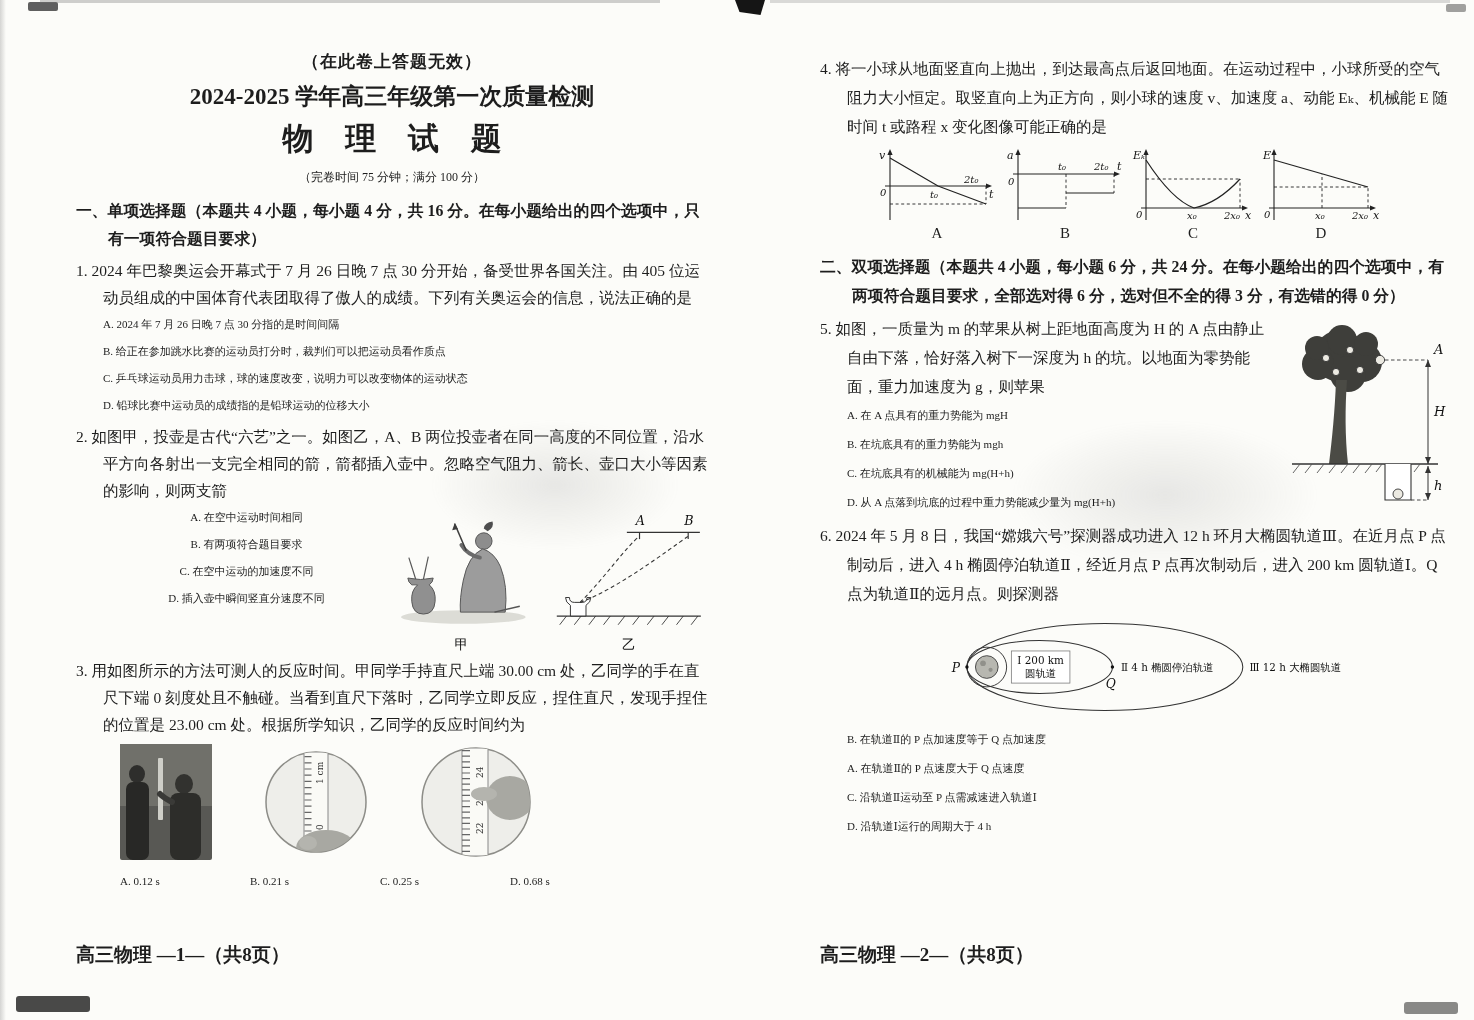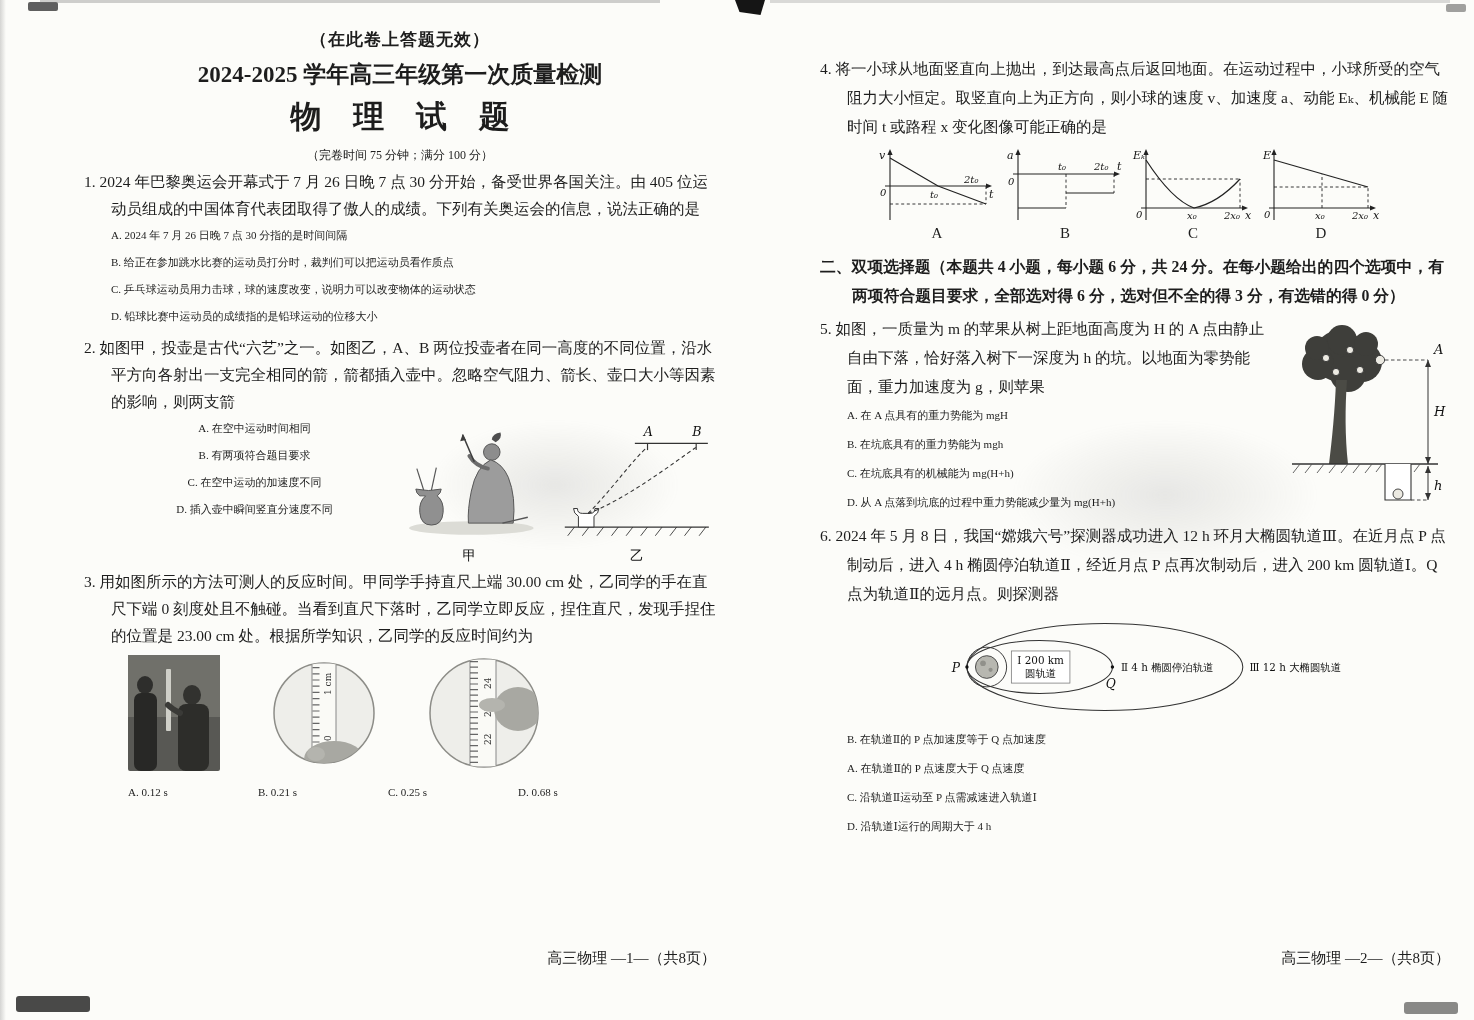--- a/index.html
+++ b/index.html
@@ -4,21 +4,21 @@
 <style>
   * { margin:0; padding:0; box-sizing:border-box; }
   html,body { width:1474px; height:1020px; }
   body {
     position:relative; overflow:hidden;
     background:#fcfcf9;
     font-family:"Liberation Serif","DejaVu Serif",serif;
     color:#1d1d1d;
   }
   .col { position:absolute; top:0; height:1020px; }
-  .col-left  { left:84px;  width:632px; padding-top:28px; }
+  .col-left  { left:76px;  width:632px; padding-top:50px; }
   .col-right { left:820px; width:630px; padding-top:50px; }
 
   .center { text-align:center; }
   .notice { font-size:17px; font-weight:bold; letter-spacing:1px; }
   .title  { font-size:23px; font-weight:bold; margin-top:8px; }
   .subject{ font-size:31px; font-weight:bold; letter-spacing:12px; text-indent:12px; margin-top:6px; }
   .exam-info { font-size:12px; margin-top:9px; }
 
   .sec-header { font-size:15.8px; font-weight:bold; line-height:28px;
                 margin-top:11px; padding-left:32px; text-indent:-32px; }
@@ -44,21 +44,21 @@
   .graph-cell svg { width:122px; height:78px; }
   .graph-letter { font-size:15px; margin-top:1px; }
 
   .q5 .fig5 { float:right; width:162px; height:196px; margin:2px 0 4px 10px; }
   .q5::after { content:""; display:block; clear:both; }
 
   .fig6-wrap { margin:5px 0 3px 112px; }
   .fig6-wrap svg { width:444px; height:109px; display:block; }
 
   .footer { position:absolute; bottom:52px; left:0; width:100%;
-            text-align:right; font-size:15px; font-weight:normal; }
+            text-align:left; font-size:19px; font-weight:bold; }
 
   
   svg text { font-family:"DejaVu Serif","Liberation Serif",serif; }
   .axis  { stroke:#222; stroke-width:1.1; fill:none; }
   .curve { stroke:#222; stroke-width:1.2; fill:none; }
   .dash  { stroke:#222; stroke-width:0.9; fill:none; stroke-dasharray:3,2.6; }
   .fillk { fill:#222; stroke:none; }
   .glabel { font-size:11px; font-style:italic; fill:#111; }
   .gnum   { font-size:10px; font-style:italic; fill:#111; }
   .fig-italic { font-size:13px; font-style:italic; fill:#111; }
@@ -86,20 +86,21 @@
 <div class="smudge" style="left:430px;top:420px;width:250px;height:130px;"></div>
 <div class="smudge" style="left:1010px;top:420px;width:310px;height:150px;"></div>
 
 <div class="col col-left">
 
   <div class="notice center">（在此卷上答题无效）</div>
   <div class="title center">2024-2025 学年高三年级第一次质量检测</div>
   <div class="subject center">物 理 试 题</div>
   <div class="exam-info center">（完卷时间 75 分钟；满分 100 分）</div>
 
+  <p class="sec-header">一、单项选择题（本题共 4 小题，每小题 4 分，共 16 分。在每小题给出的四个选项中，只有一项符合题目要求）</p>
 
   <div class="q">
     <p class="stem"><span>1.</span> <span>2024 年巴黎奥运会开幕式于 7 月 26 日晚 7 点 30 分开始，备受世界各国关注。由 405 位运动员组成的中国体育代表团取得了傲人的成绩。下列有关奥运会的信息，说法正确的是</span></p>
     <p class="opt">A. 2024 年 7 月 26 日晚 7 点 30 分指的是时间间隔</p>
     <p class="opt">B. 给正在参加跳水比赛的运动员打分时，裁判们可以把运动员看作质点</p>
     <p class="opt">C. 乒乓球运动员用力击球，球的速度改变，说明力可以改变物体的运动状态</p>
     <p class="opt">D. 铅球比赛中运动员的成绩指的是铅球运动的位移大小</p>
   </div>
 
   <div class="q">

